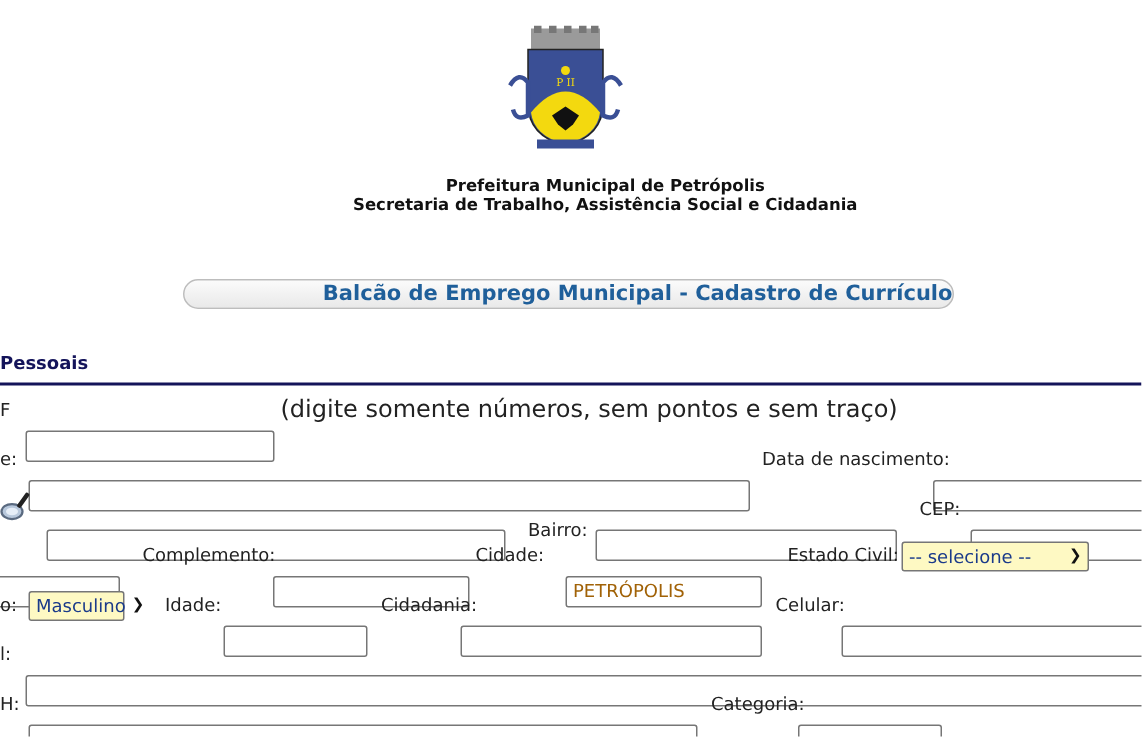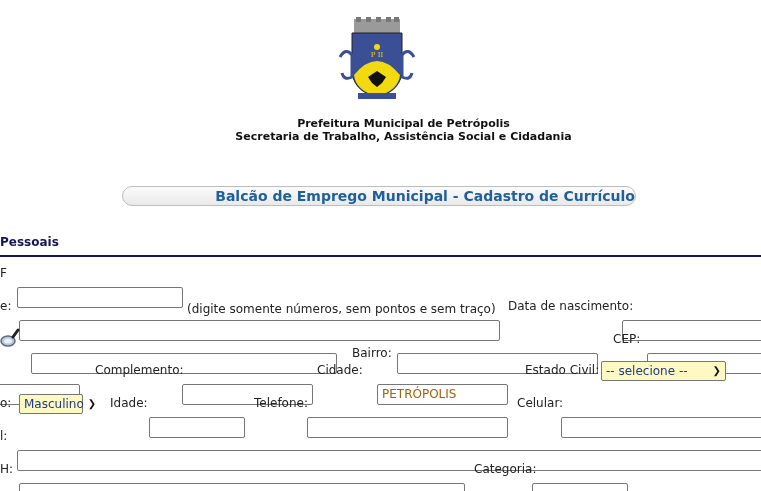--- a/index.html
+++ b/index.html
@@ -15,21 +15,21 @@
               text-align: right; font-weight: bold; font-size: 14px; color: #1f5f9a; line-height: 18px; }
     .section { left: 0; top: 235px; font-weight: bold; font-size: 12px; color: #14145a; }
     .rule { left: 0; top: 255px; width: 761px; height: 2px; background: #14145a; }
     .lbl { font-size: 12px; color: #222; line-height: 20px; }
     .inp { box-sizing: border-box; border: 1px solid #767676; border-radius: 2px; background: #fff;
            height: 21px; font-size: 12px; padding: 1px 4px; color: #a16207; line-height: 17px; margin-top: 24px; }
     .sel { box-sizing: border-box; border: 1px solid #767676; border-radius: 2px; background: #fef9c3;
            height: 20px; font-size: 12px; padding: 0 4px; color: #1a3a8a; line-height: 18px;
            display: flex; justify-content: space-between; align-items: center; }
     .chev { font-size: 10px; color: #111; margin-left: 4px; }
-    .hint { font-size: 12px; color: #222; line-height: 20px; margin-top: 36px; }
+    .hint { font-size: 16px; color: #222; line-height: 20px; }
     .mag { left: 0; top: 328px; width: 20px; height: 20px; }
   </style>
 </head>
 <body>
 
 <svg class="abs crest" viewBox="0 0 78 84">
   <rect x="16" y="2" width="46" height="14" fill="#9a9a9a"></rect>
   <rect x="18" y="0" width="5" height="5" fill="#777"></rect>
     <rect x="28" y="0" width="5" height="5" fill="#777"></rect>
   <rect x="38" y="0" width="5" height="5" fill="#777"></rect>
@@ -82,21 +82,21 @@
   <span class="chev">❯</span>
 </div>
 
 <div class="abs lbl" style="left:0;top:393px;">o:</div>
 <div class="abs sel" style="left:19px;top:394px;width:64px;">
   <span>Masculino</span>
   <span class="chev">❯</span>
 </div>
 <div class="abs lbl" style="left:110px;top:393px;">Idade:</div>
 <div class="abs inp" style="left:149px;top:393px;width:96px;"></div>
-<div class="abs lbl" style="left:254px;top:393px;">Telefone:</div>
+<div class="abs lbl" style="left:254px;top:393px;">Cidadania:</div>
 <div class="abs inp" style="left:307px;top:393px;width:201px;"></div>
 <div class="abs lbl" style="left:517px;top:393px;">Celular:</div>
 <div class="abs inp" style="left:561px;top:393px;width:210px;"></div>
 
 <div class="abs lbl" style="left:0;top:426px;">l:</div>
 <div class="abs inp" style="left:17px;top:426px;width:755px;"></div>
 
 <div class="abs lbl" style="left:0;top:459px;">H:</div>
 <div class="abs inp" style="left:19px;top:459px;width:446px;"></div>
 <div class="abs lbl" style="left:474px;top:459px;">Categoria:</div>

